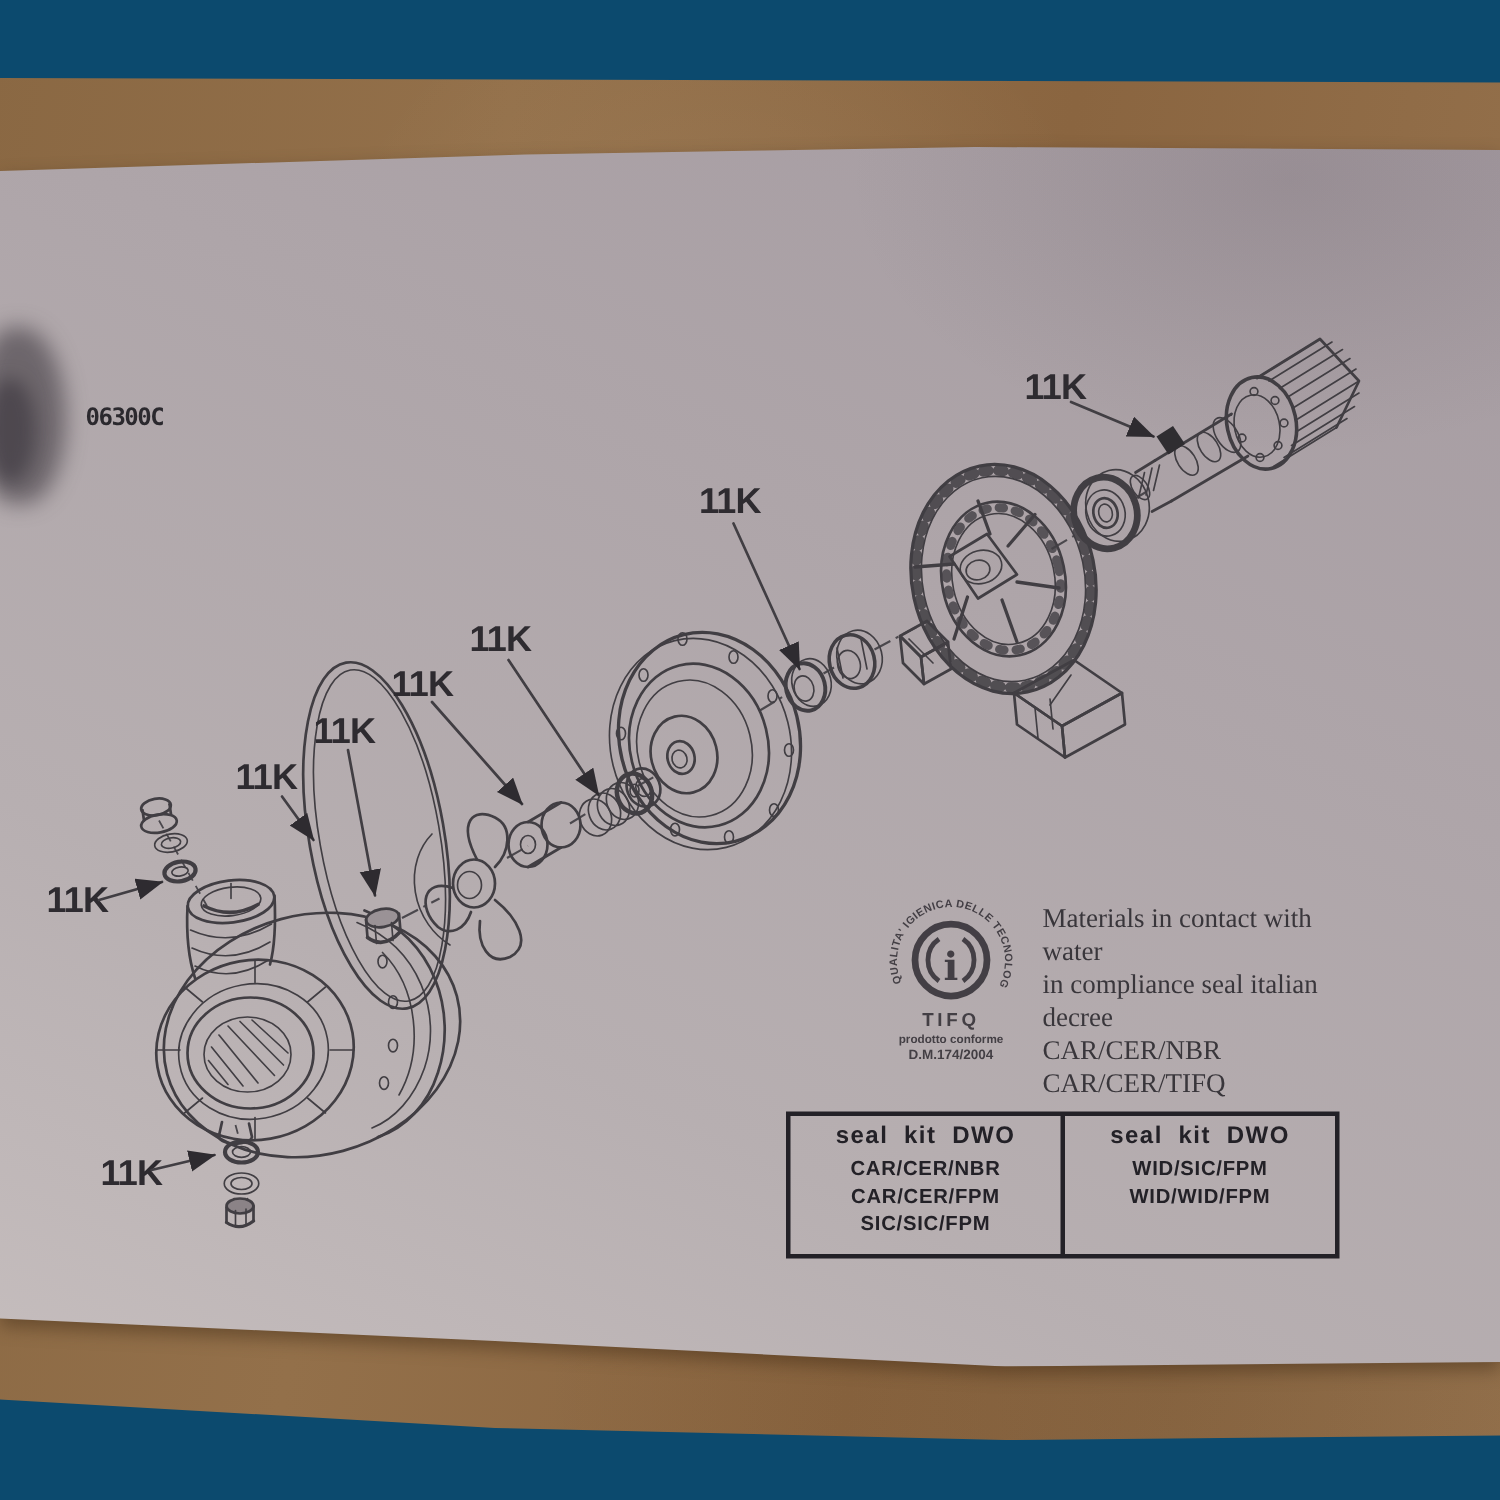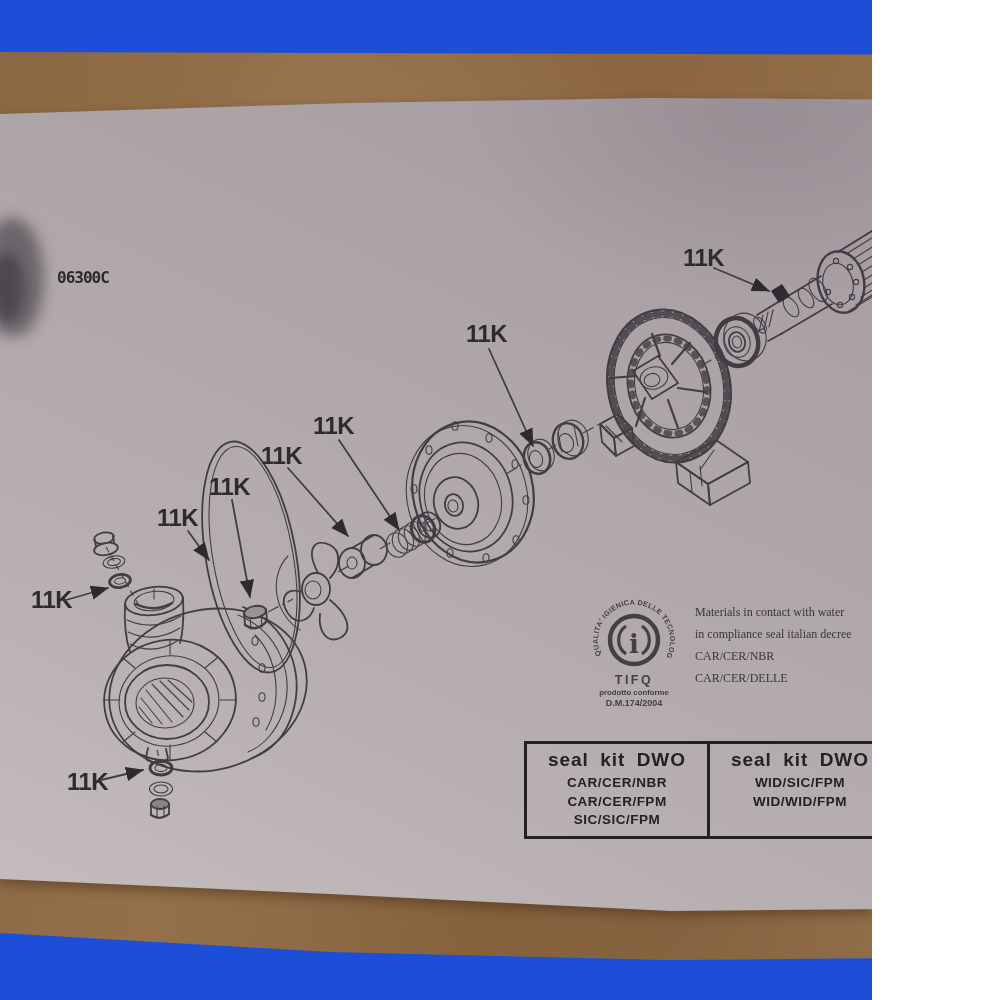--- a/index.html
+++ b/index.html
@@ -1,42 +1,42 @@
 <!DOCTYPE html>
 <html><head>
 <meta charset="utf-8">
 <style>
   html,body{margin:0;padding:0;}
-  .scene{position:relative;width:872px;height:1000px;background:#1d4ed8;overflow:hidden;
+  .scene{position:relative;width:1000px;height:1000px;background:#0c4a6e;overflow:hidden;
          font-family:"Liberation Sans",sans-serif;}
   .cardboard{position:absolute;inset:0;
       background:linear-gradient(100deg,#8a6843 0%,#93704a 30%,#8a6540 62%,#96734e 100%);
       clip-path:polygon(0 52px,1000px 55px,1000px 957px,670px 960px,330px 952px,0 933px);}
   .cardboard:after{content:"";position:absolute;inset:0;
       background:radial-gradient(circle at 48% 24%,rgba(255,240,210,.10),transparent 30%),
                  radial-gradient(circle at 78% 92%,rgba(60,35,10,.12),transparent 35%);}
   .paper-wrap{position:absolute;inset:0;filter:drop-shadow(0 5px 6px rgba(55,35,15,.45));}
   .paper{position:absolute;inset:0;
       background:linear-gradient(205deg,#a49aa0 4%,#aea5a9 38%,#b7afb1 68%,#c6bebe 96%);
       clip-path:polygon(0 114px,350px 103px,650px 98px,1000px 100px,1000px 908px,670px 911px,330px 894px,0 879px);}
   .corner-shade{position:absolute;inset:0;pointer-events:none;
       background:radial-gradient(ellipse 420px 260px at 86% 12%,rgba(75,64,74,.16),transparent 70%);}
   .smudge{position:absolute;left:-14px;top:218px;width:58px;height:118px;
       background:rgba(52,47,55,.55);border-radius:45% 60% 55% 45%;filter:blur(7px);}
   .smudge2{position:absolute;left:-10px;top:252px;width:34px;height:70px;
       background:rgba(40,36,44,.45);border-radius:50%;filter:blur(6px);}
   svg.diagram{position:absolute;inset:0;}
   .materials{position:absolute;left:695px;top:601px;width:210px;color:#39363b;
-      font-family:"Liberation Serif",serif;font-size:12px;line-height:22px;}
+      font-family:"Liberation Serif",serif;font-size:18px;line-height:22px;}
   .materials span{display:block;}
   .sealkit{position:absolute;left:524px;top:741px;width:369px;height:98px;
       border:3px solid #232127;display:flex;box-sizing:border-box;color:#232127;}
   .sealkit .col{flex:1;text-align:center;padding-top:5px;}
   .sealkit .col.left{border-right:3px solid #232127;}
-  .sealkit .hdr{font-size:19px;font-weight:700;letter-spacing:1px;word-spacing:5px;margin-bottom:3px;}
+  .sealkit .hdr{font-size:16px;font-weight:700;letter-spacing:1px;word-spacing:5px;margin-bottom:3px;}
   .sealkit .row{font-size:13.5px;font-weight:700;letter-spacing:.5px;line-height:18.5px;}
   .ink{stroke:#413e43;fill:none;stroke-width:1.8;stroke-linecap:round;stroke-linejoin:round;}
   .thin{stroke-width:1.1;}
   .bold{stroke-width:2.8;}
   .callout{font-size:24px;font-weight:700;fill:#2e2b30;letter-spacing:-.5px;}
   .code{font-family:"DejaVu Sans Mono",monospace;font-size:16px;font-weight:700;
         letter-spacing:-1px;fill:#2b292e;}
   .stamp-t{fill:#3a363c;font-weight:700;}
   .dash{stroke:#4b484d;stroke-width:1.4;fill:none;stroke-dasharray:12 4 2 4;}
   .dash2{stroke:#4b484d;stroke-width:1.2;fill:none;stroke-dasharray:6 4;}
@@ -353,21 +353,21 @@
         <text class="stamp-t" x="634" y="684" text-anchor="middle" font-size="12.5" letter-spacing="2.5">TIFQ</text>
         <text class="stamp-t" x="634" y="695" text-anchor="middle" font-size="7.8">prodotto conforme</text>
         <text class="stamp-t" x="634" y="706" text-anchor="middle" font-size="9">D.M.174/2004</text>
       </g>
     </svg>
 
     <div class="materials">
       <span>Materials in contact with water</span>
       <span>in compliance seal italian decree</span>
       <span>CAR/CER/NBR</span>
-      <span>CAR/CER/DELLE</span>
+      <span>CAR/CER/TIFQ</span>
     </div>
 
     <div class="sealkit">
       <div class="col left">
         <div class="hdr">seal kit DWO</div>
         <div class="row">CAR/CER/NBR</div>
         <div class="row">CAR/CER/FPM</div>
         <div class="row">SIC/SIC/FPM</div>
       </div>
       <div class="col">

